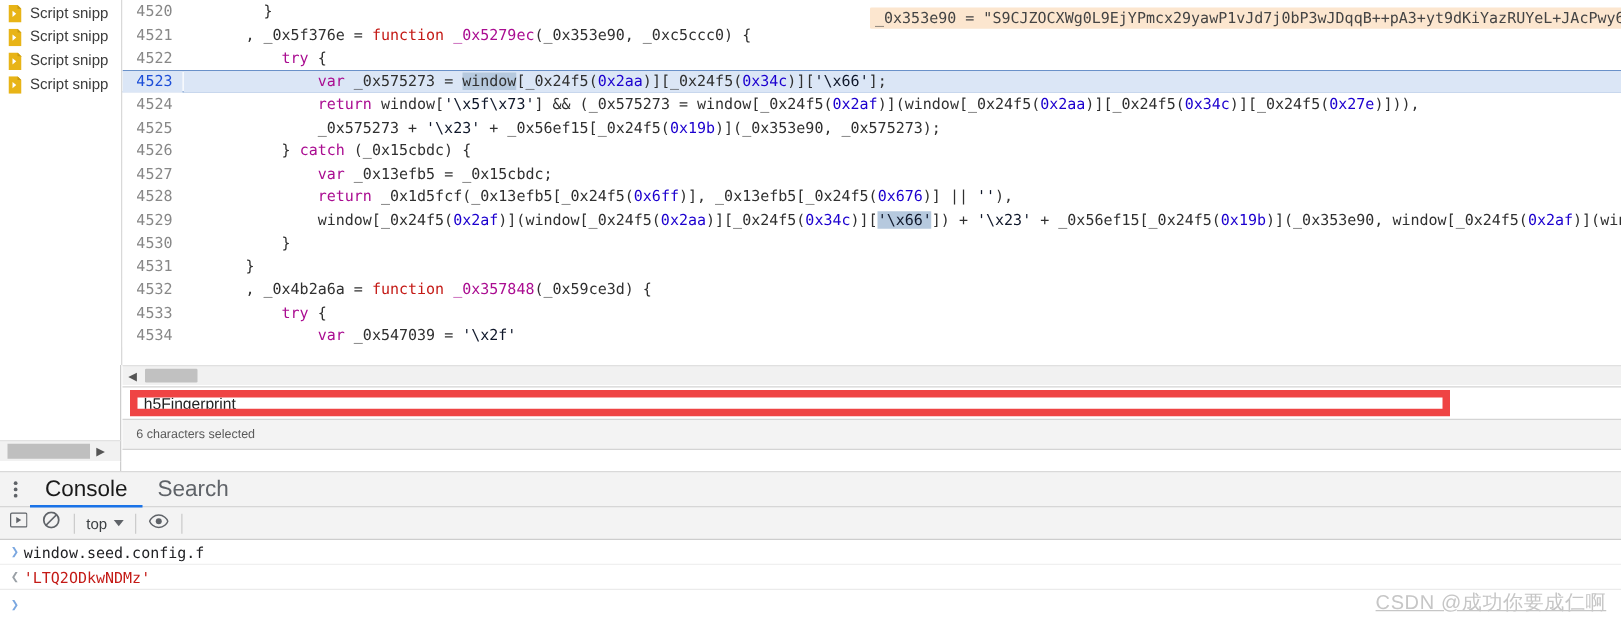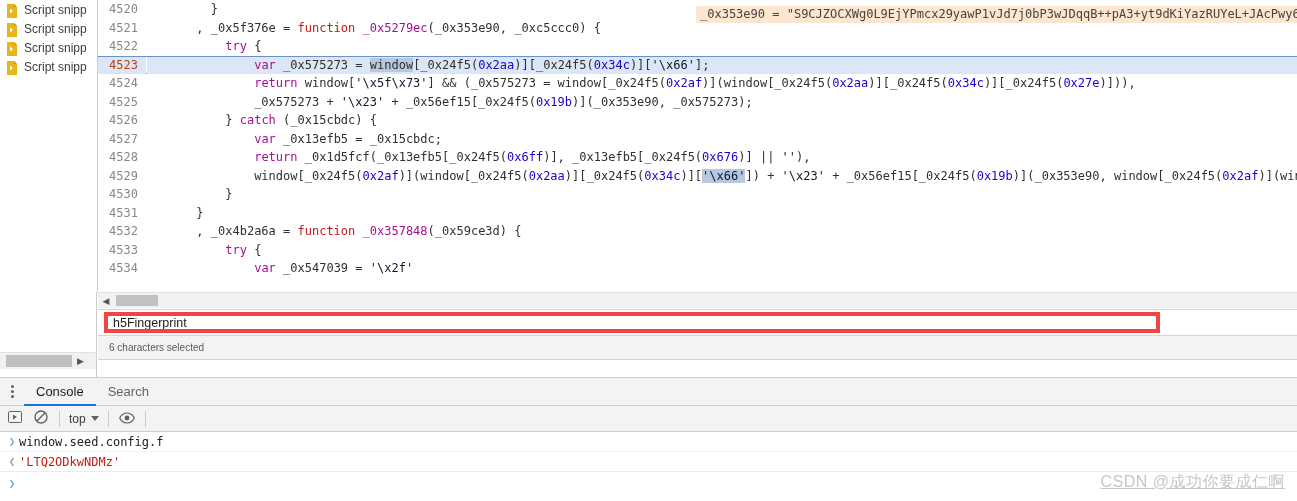--- a/index.html
+++ b/index.html
@@ -96,21 +96,21 @@
     width: 1px; flex: 0 0 1px;
     background: #e5e5e5;
   }
   .code-text {
     flex: 1 1 auto;
     padding-left: 6px;
     line-height: 18.5px;
     overflow: hidden;
     white-space: pre;
   }
-  .line-highlight .gutter { background: #dbe6f6; color: #c2410c; }
+  .line-highlight .gutter { background: #dbe6f6; color: #1d4ed8; }
   .line-highlight .code-text { background: #dbe6f6; }
   .line-highlight {
     border-top: 1px solid #6a91c9;
     border-bottom: 1px solid #6a91c9;
     height: 18.5px;
   }
   .line-highlight .gutter,
   .line-highlight .code-text { line-height: 17px; }
 
   
@@ -208,21 +208,21 @@
     background: #ffffff;
     border-top: 1px solid #d4d4d4;
     border-bottom: 1px solid #d4d4d4;
     display: flex;
     align-items: center;
   }
   #find-input {
     margin-left: 6px;
     width: 1056px;
     height: 21px;
-    border: 4px solid #ef4444;
+    border: 6px solid #ef4444;
     background: #ffffff;
     font-family: "Liberation Sans", sans-serif;
     font-size: 12.5px;
     color: #222;
     padding: 0 5px;
     outline: none;
   }
 
   
   #status-bar {
@@ -278,21 +278,21 @@
   .kebab i {
     display: block;
     width: 3px; height: 3px;
     background: #5f6368;
     border-radius: 50%;
   }
   .drawer-tab {
     padding: 0 12px;
     display: flex;
     align-items: center;
-    font-size: 13px;
+    font-size: 18px;
     color: #5f6368;
     font-family: "Liberation Sans", sans-serif;
     border-bottom: 2px solid transparent;
     margin-bottom: -1px;
   }
   .drawer-tab.active {
     color: #1a1a1a;
     border-bottom: 2px solid #1a73e8;
   }
 

